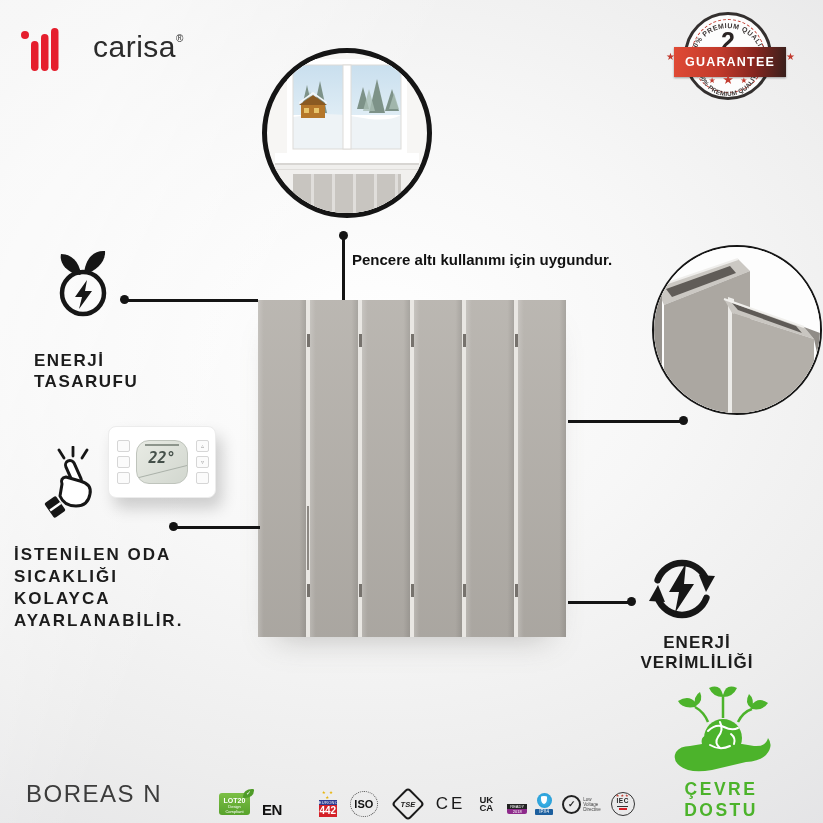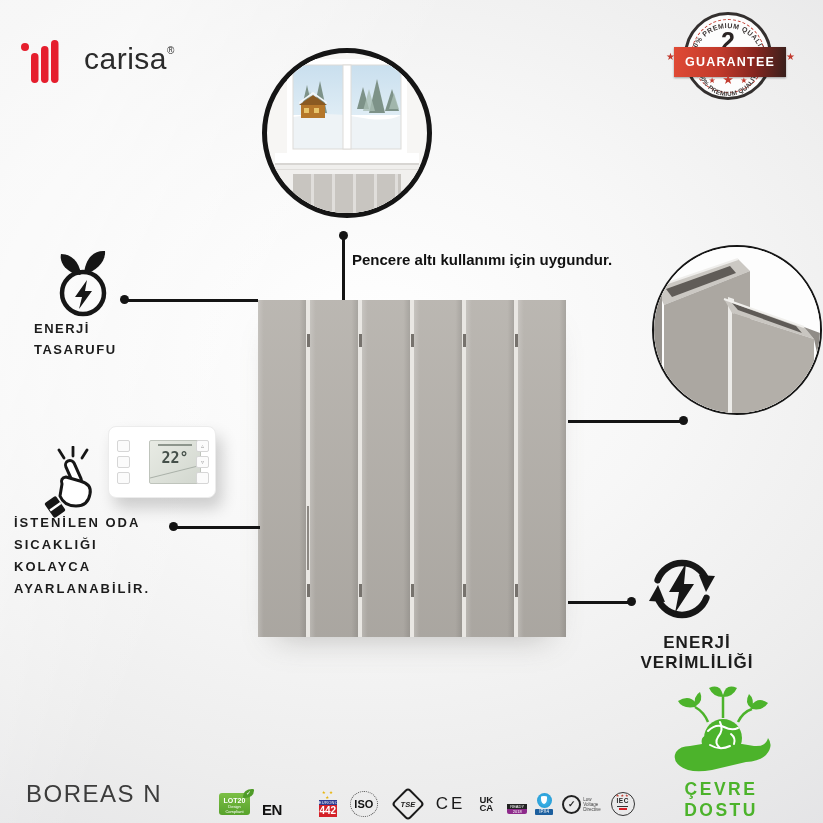--- a/index.html
+++ b/index.html
@@ -8,21 +8,21 @@
     background:
       linear-gradient(115deg, rgba(255,255,255,.55) 12%, rgba(255,255,255,0) 38%),
       radial-gradient(95% 75% at 45% 42%, #ffffff 0%, #f7f7f7 38%, #ededed 72%, #e3e3e5 100%);
     color:#1c1c1c;}
   .abs{position:absolute;}
   .hline{position:absolute;height:2.5px;background:#141414;}
   .vline{position:absolute;width:2.5px;background:#141414;}
   .cdot{position:absolute;width:9px;height:9px;border-radius:50%;background:#141414;}
 
   
-  .brand{left:18px;top:24px;display:flex;align-items:flex-start;gap:18px;margin-top:12px;}
+  .brand{left:18px;top:24px;display:flex;align-items:flex-start;gap:27px;}
   .brand-text{font-size:30px;letter-spacing:.5px;color:#2b2b2b;font-weight:500;line-height:46px;}
   .brand-reg{font-size:10px;color:#2b2b2b;vertical-align:top;line-height:30px;}
 
   
   .badge{left:670px;top:6px;width:122px;height:108px;}
   .badge-circle{position:absolute;left:14px;top:6px;width:88px;height:88px;border:3px solid #34302f;border-radius:50%;background:#fdfdfd;box-sizing:border-box;}
   .badge-dashed{position:absolute;left:21px;top:13px;width:74px;height:74px;border:1px dashed #c23b2f;border-radius:50%;box-sizing:border-box;}
   .badge-years{position:absolute;left:14px;top:21px;width:88px;text-align:center;font-size:25px;font-weight:800;color:#2a2424;}
   .badge-ribbon{position:absolute;left:4px;top:41px;width:112px;height:30px;
     background:linear-gradient(95deg,#e04a35 0%,#c0392b 42%,#86251e 72%,#38201c 100%);
@@ -41,37 +41,37 @@
   .win-sill{position:absolute;left:8px;top:100px;width:144px;height:10px;background:#ffffff;border-bottom:2px solid #d8d6d3;}
   .win-lip{position:absolute;left:4px;top:112px;width:152px;height:4px;background:#f0efed;border-bottom:1px solid #e0dedb;}
   .win-wall{position:absolute;left:0;top:117px;width:160px;height:43px;background:#f1f0ee;}
   .win-rad{position:absolute;left:26px;top:121px;width:108px;height:39px;
     background:repeating-linear-gradient(90deg,#c8c5c0 0 18px,#e0dedb 18px 21px);}
 
   
   .caption{left:352px;top:251px;font-size:15px;font-weight:700;color:#111;}
 
   
-  .feat-label{font-weight:700;color:#1c1c1c;letter-spacing:1.5px;font-size:13px;line-height:21px;}
+  .feat-label{font-weight:700;color:#1c1c1c;letter-spacing:1.5px;font-size:17px;line-height:21px;margin-top:32px;}
 
   
   .radiator{left:258px;top:300px;width:308px;height:337px;background:#e9e7e3;box-shadow:0 18px 30px -18px rgba(120,118,112,.45);}
   .panel{position:absolute;top:0;width:48px;height:337px;background-color:#b3afa9;
     background-image:linear-gradient(90deg,rgba(255,255,255,.18) 0,rgba(255,255,255,0) 12%,rgba(0,0,0,0) 86%,rgba(0,0,0,.10) 100%),
                      linear-gradient(180deg,rgba(255,255,255,.10),rgba(0,0,0,.05));}
   .notch{position:absolute;width:3px;background:#76726d;}
   .notch-long{position:absolute;width:2px;background:#8d8984;}
 
   
   .detcircle{left:652px;top:245px;width:170px;height:170px;border:2px solid #161616;border-radius:50%;background:#fdfdfd;overflow:hidden;box-sizing:border-box;}
 
   
   .thermo{left:108px;top:426px;width:106px;height:70px;background:#fff;border:1px solid #ececec;border-radius:8px;box-shadow:6px 10px 16px rgba(0,0,0,.18);}
-  .thermo-screen{position:absolute;left:40px;top:13px;width:50px;height:42px;border:1px solid #bfc4bc;border-radius:2px;
-    background:linear-gradient(135deg,#e8ebe4 0%,#d2d7cf 100%);overflow:hidden;}
+  .thermo-screen{position:absolute;left:27px;top:13px;width:50px;height:42px;border:1px solid #bfc4bc;border-radius:13px;
+    background:linear-gradient(135deg,#e8ebe4 0%,#d2d7cf 100%);overflow:hidden;font-style:italic;}
   .thermo-val{position:absolute;left:0;top:8px;width:100%;text-align:center;font-family:"DejaVu Sans Mono",monospace;font-size:15px;font-weight:700;color:#45504a;}
   .thermo-diag{position:absolute;left:-2px;top:30px;width:56px;height:1px;background:#aab0a8;transform:rotate(-14deg);}
   .thermo-top{position:absolute;left:8px;top:3px;width:34px;height:2px;background:#8d958c;}
   .tbtn{position:absolute;width:11px;height:10px;border:1px solid #d6d6d6;border-radius:2px;background:#fbfbfb;
     font-size:6px;line-height:10px;text-align:center;color:#9a9a9a;}
 
   .roomtext{left:14px;top:512px;}
 
   
   .eff-label{left:608px;top:633px;width:178px;text-align:center;font-weight:700;font-size:17px;letter-spacing:1px;color:#1c1c1c;}

